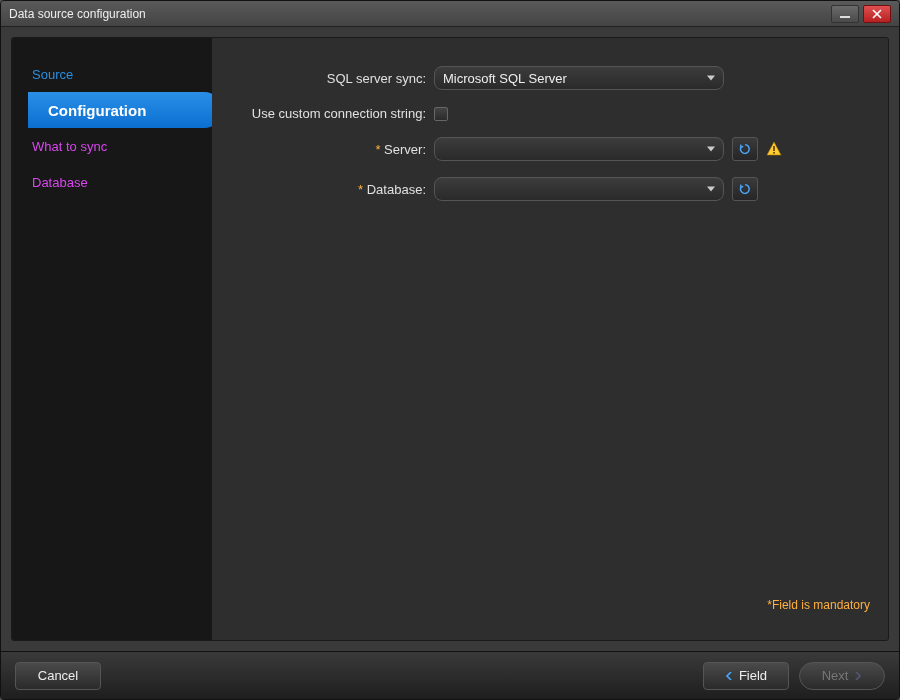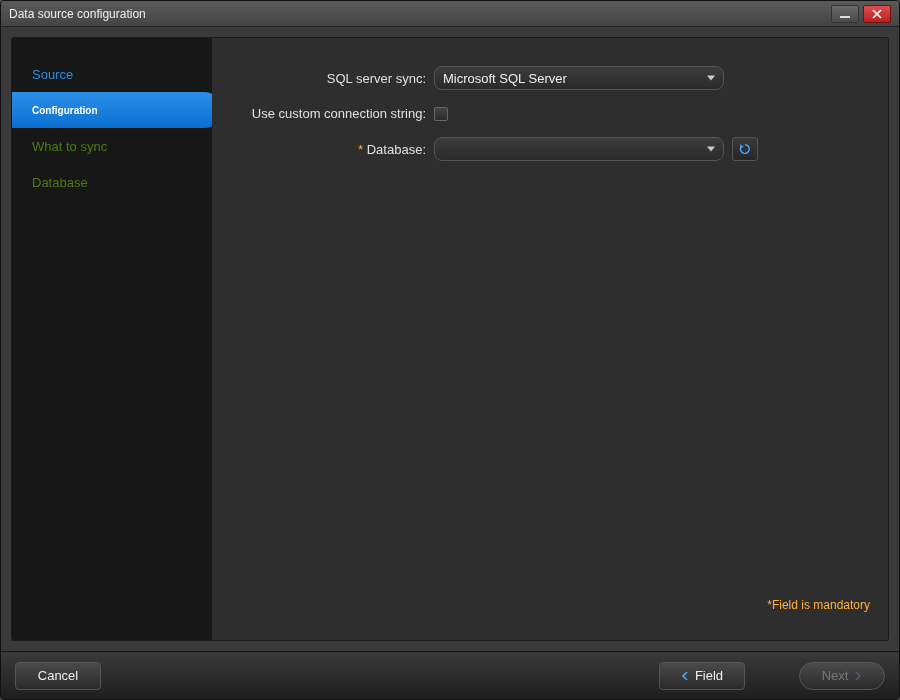--- a/index.html
+++ b/index.html
@@ -25,29 +25,29 @@
   .winbtn.close svg { width: 10px; height: 10px; }
 
   .body {
     flex: 1; margin: 10px; border: 1px solid #1a1a1a; border-radius: 3px;
     background: #2e2e2e; display: flex; position: relative; overflow: hidden;
   }
   .sidebar {
     width: 200px; background: #171717; padding-top: 18px; position: relative;
   }
   .sidebar .item {
-    padding: 10px 20px; font-size: 13px; color: #4d7c0f; cursor: pointer;
+    padding: 10px 20px; font-size: 13px; color: #d946ef; cursor: pointer;
     position: relative; height: 36px; display: flex; align-items: center;
   }
   .sidebar .item.completed { color: #2a8fe0; }
   .sidebar .item.active {
-    color: #fff; font-weight: bold; font-size: 10px;
+    color: #fff; font-weight: bold; font-size: 15px;
     background: linear-gradient(#2a8fe8,#0b6fd0);
     border-top-right-radius: 18px; border-bottom-right-radius: 18px;
-    margin-right: -10px; padding-right: 30px;
+    margin-right: -10px; padding-right: 30px; margin-left: 16px;
   }
   .content {
     flex: 1; padding: 28px 12px 12px 12px; position: relative;
     background: #2e2e2e;
   }
   .form-row {
     display: flex; align-items: center; margin-bottom: 16px;
   }
   .form-row label {
     width: 210px; text-align: right; padding-right: 8px; color: #e0e0e0; font-size: 13px;
@@ -73,21 +73,21 @@
     justify-content: center; margin-left: 8px; cursor: pointer;
   }
   .iconbtn svg { width: 14px; height: 14px; }
   .warn-icon { margin-left: 8px; display: flex; align-items: center; }
   .warn-icon svg { width: 16px; height: 16px; }
   .mandatory-note {
     position: absolute; right: 18px; bottom: 28px; color: #ffb040; font-size: 12px;
   }
   .footer {
     height: 48px; background: linear-gradient(#3a3a3a,#1e1e1e);
-    border-top: 1px solid #111; display: flex; align-items: center; padding: 0 14px; gap: 44px;
+    border-top: 1px solid #111; display: flex; align-items: center; padding: 0 14px;
   }
   .footer .spacer { flex: 1; }
   .btn {
     min-width: 86px; height: 28px; background: linear-gradient(#4a4a4a,#2a2a2a);
     border: 1px solid #555; border-radius: 4px; color: #eee; font-size: 13px;
     display: flex; align-items: center; justify-content: center; cursor: pointer;
     padding: 0 14px; margin-left: 10px; gap: 6px;
   }
   .btn.disabled { color: #777; cursor: default; border-radius: 14px; }
   .btn .chev { width: 8px; height: 8px; }
@@ -131,20 +131,43 @@
           <span>Microsoft SQL Server</span>
           <span class="caret"></span>
         </div>
       </div>
 
       <div class="form-row">
         <label>Use custom connection string:</label>
         <div class="checkbox"></div>
       </div>
 
+      <div class="form-row">
+        <label>
+          <span class="req">*</span>
+          <span>Server:</span>
+        </label>
+        <div class="combo">
+          <span></span>
+          <span class="caret"></span>
+        </div>
+        <div class="iconbtn">
+          <svg viewBox="0 0 16 16">
+            <path d="M8 3 A5 5 0 1 1 3.5 5.5" fill="none" stroke="#4aa8ff" stroke-width="1.6"></path>
+            <path d="M3 3 L3.5 6 L6 5" fill="none" stroke="#4aa8ff" stroke-width="1.6"></path>
+          </svg>
+        </div>
+        <div class="warn-icon">
+          <svg viewBox="0 0 16 16">
+            <path d="M8 1 L15 14 L1 14 Z" fill="#ffcc33" stroke="#aa7700" stroke-width="0.6"></path>
+            <rect x="7.2" y="5" width="1.6" height="5" fill="#5a3a00"></rect>
+            <rect x="7.2" y="11" width="1.6" height="1.6" fill="#5a3a00"></rect>
+          </svg>
+        </div>
+      </div>
 
       <div class="form-row">
         <label>
           <span class="req">*</span>
           <span>Database:</span>
         </label>
         <div class="combo">
           <span></span>
           <span class="caret"></span>
         </div>

